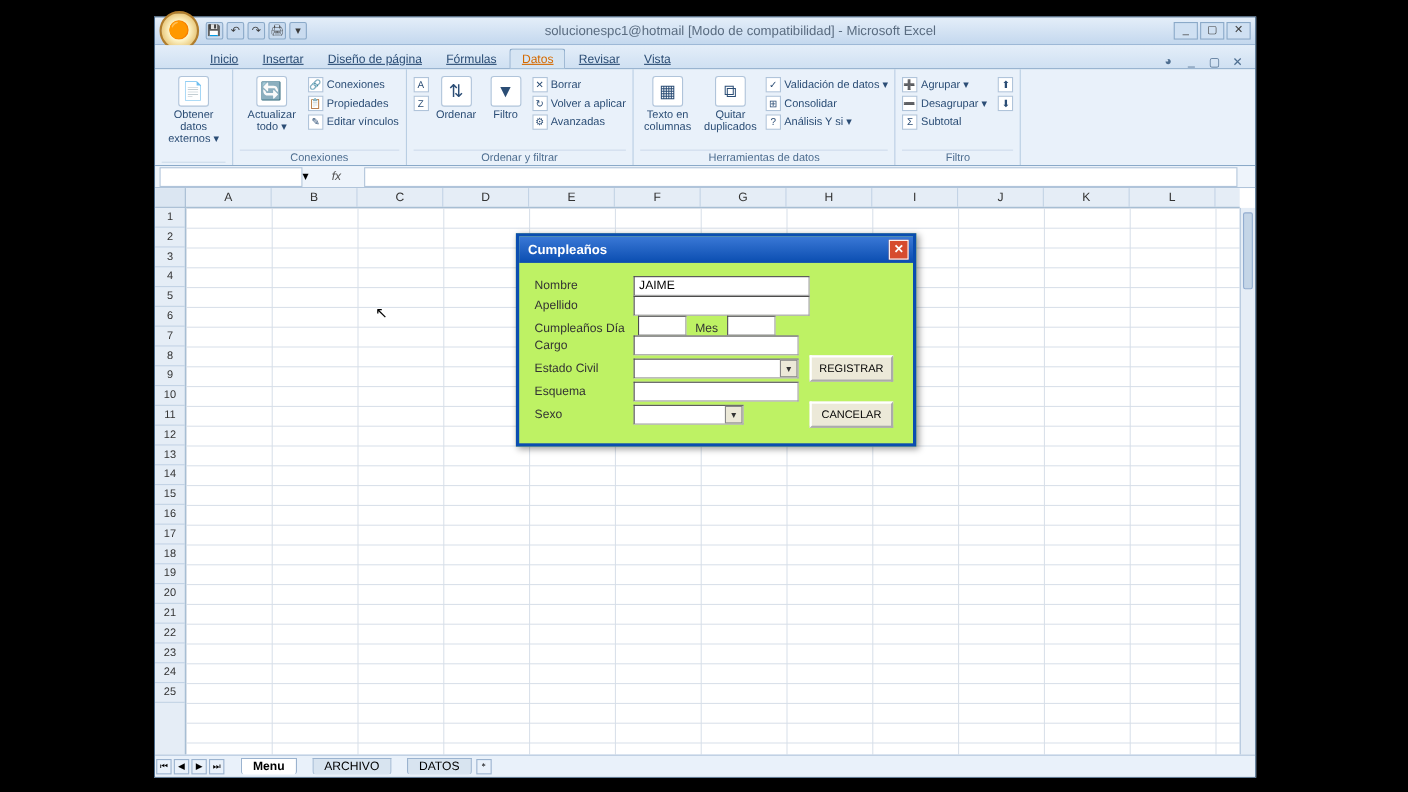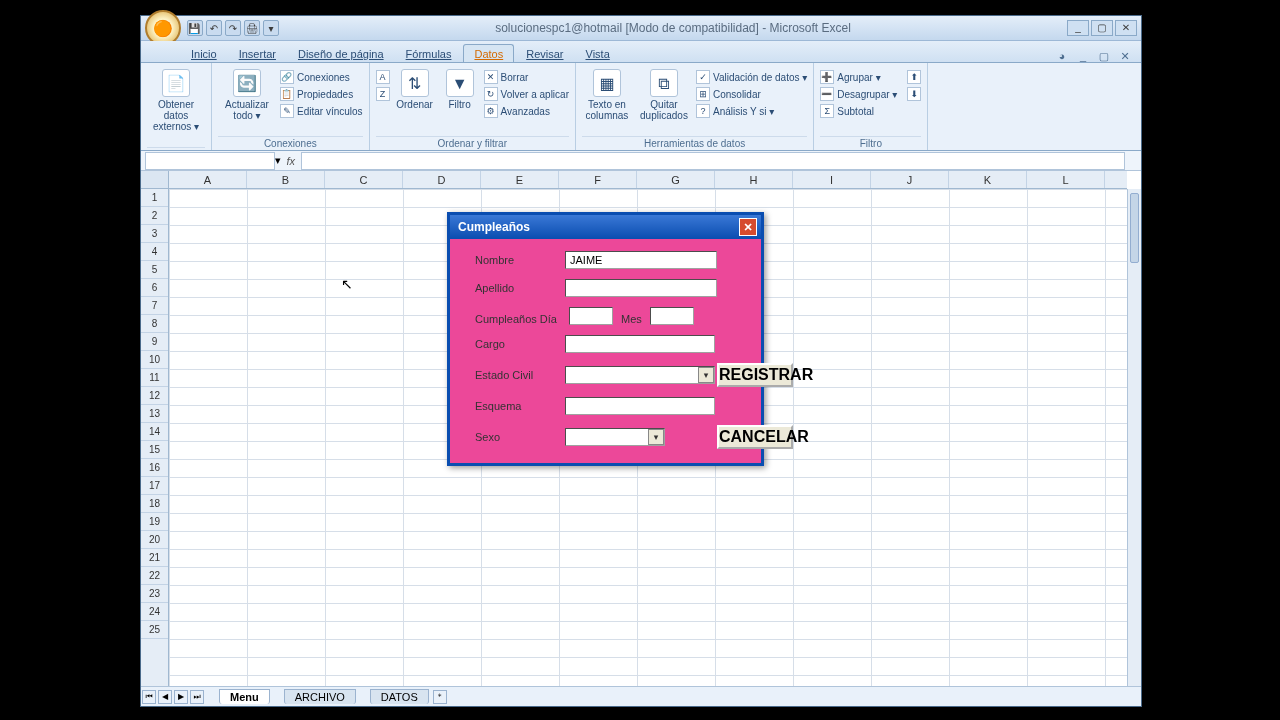--- a/index.html
+++ b/index.html
@@ -21,21 +21,21 @@
   .group-label { text-align:center; font-size:10px; color:#4e6e90; padding:1px 0; border-top:1px solid #cddbeb; }
   .bigbtn { display:flex; flex-direction:column; align-items:center; width:58px; font-size:10px; text-align:center; line-height:11px; color:#2b4d75; cursor:pointer; gap:2px; }
   .bigbtn .ico { width:28px; height:28px; background:#fff; border:1px solid #b0c4da; border-radius:3px; display:flex; align-items:center; justify-content:center; font-size:16px; }
   .smallbtn { display:flex; align-items:center; gap:3px; font-size:10px; color:#2b4d75; cursor:pointer; padding:1px 0; white-space:nowrap; }
   .smallbtn .sico { width:14px; height:14px; background:#fff; border:1px solid #b0c4da; display:flex; align-items:center; justify-content:center; font-size:9px; }
   .vstack { display:flex; flex-direction:column; gap:1px; }
   .help-row { position:absolute; right:8px; top:32px; display:flex; gap:5px; align-items:center; }
   .help-row span { width:16px; height:16px; display:flex; align-items:center; justify-content:center; font-size:11px; color:#4e6e90; cursor:pointer; }
   .namebox-row { height:20px; background:#eef4fb; border-bottom:1px solid #b0c4da; display:flex; align-items:center; }
   .namebox { width:130px; height:18px; border:1px solid #b0c4da; background:#fff; margin-left:4px; }
-  .fx { margin:0 6px; color:#555; font-style:italic; }
+  .fx { margin:0 21px; color:#555; font-style:italic; }
   .fbar { flex:1; height:18px; border:1px solid #b0c4da; background:#fff; margin-right:16px; }
   .sheet-area { flex:1; position:relative; background:#fff; overflow:hidden; }
   .colhdrs { position:absolute; left:28px; top:0; right:14px; height:18px; background:#e5edf6; display:flex; border-bottom:1px solid #a0b8d0; }
   .colhdr { width:78px; text-align:center; font-size:11px; color:#333; border-right:1px solid #c3d3e5; line-height:18px; cursor:pointer; }
   .rowhdrs { position:absolute; left:0; top:18px; bottom:20px; width:28px; background:#e5edf6; border-right:1px solid #a0b8d0; }
   .rowhdr { height:18px; text-align:center; font-size:10px; color:#333; border-bottom:1px solid #c3d3e5; line-height:18px; cursor:pointer; }
   .corner { position:absolute; left:0; top:0; width:28px; height:18px; background:#dbe6f2; border-right:1px solid #a0b8d0; border-bottom:1px solid #a0b8d0; cursor:pointer; }
   .grid { position:absolute; left:28px; top:18px; right:14px; bottom:20px;
     background-image: linear-gradient(to right,#d6dee8 1px,transparent 1px),linear-gradient(to bottom,#d6dee8 1px,transparent 1px);
     background-size:78px 18px; }
@@ -48,29 +48,29 @@
   .stab { padding:1px 10px; background:#fff; border:1px solid #9bb3cf; border-bottom:none; border-radius:0 0 3px 3px; margin-left:14px; font-size:11px; cursor:pointer; }
   .stab.active { background:#fff; font-weight:bold; }
   .stab.inact { background:#d8e4f0; }
   .statusbar { height:19px; background:#cfe0f2; border-top:1px solid #8aa9c8; display:flex; align-items:center; padding:0 6px; font-size:10px; color:#3a5676; justify-content:space-between; }
   .zoom { display:flex; align-items:center; gap:4px; }
   .zoom .view { width:18px; height:14px; border:1px solid #8aa9c8; background:#e9f1fa; cursor:pointer; }
   .slider { width:90px; height:4px; background:#b0c4da; position:relative; }
   .slider::after { content:""; position:absolute; left:40px; top:-3px; width:8px; height:10px; background:#8aa9c8; }
 
   
-  .dialog { position:absolute; left:447px; top:212px; width:317px; background:#ec4899; border:3px solid #0a4db0; box-shadow:2px 2px 6px rgba(0,0,0,.4); }
+  .dialog { position:absolute; left:469px; top:212px; width:364px; background:#bef264; border:3px solid #0a4db0; box-shadow:2px 2px 6px rgba(0,0,0,.4); }
   .dlg-title { height:24px; background:linear-gradient(#3a78d6,#0a4db0); color:#fff; display:flex; align-items:center; justify-content:space-between; padding:0 4px 0 8px; font-size:12px; font-weight:bold; }
   .dlg-close { width:18px; height:18px; background:#d64b2e; border:1px solid #fff; color:#fff; text-align:center; line-height:16px; font-size:11px; cursor:pointer; }
-  .dlg-body { padding:12px 25px 14px; display:grid; grid-template-columns:90px 1fr 80px; row-gap:10px; align-items:center; font-size:11px; color:#333; }
+  .dlg-body { padding:12px 14px 14px; display:grid; grid-template-columns:90px 1fr 80px; align-items:center; font-size:11px; color:#333; }
   .fld { height:18px; background:#fff; border:1px inset #a0a0a0; padding:1px 4px; font-size:11px; }
   .fld.short { width:44px; display:inline-block; }
   .combo { position:relative; }
   .combo .arrow { position:absolute; right:1px; top:1px; width:16px; height:16px; background:#ece9d8; border:1px solid #888; text-align:center; font-size:9px; line-height:14px; cursor:pointer; }
-  .dlgbtn { height:24px; background:#ece9d8; border:2px outset #fff; font-size:16px; cursor:pointer; width:76px;font-weight:bold; }
+  .dlgbtn { height:24px; background:#ece9d8; border:2px outset #fff; font-size:10px; cursor:pointer; width:76px; }
   .lbl { white-space:nowrap; }
   .rowspan { grid-column:1/4; display:flex; align-items:flex-end; gap:8px; }
 </style>
 </head>
 <body>
 
 <div class="app-window">
   <div class="titlebar">
     <div class="office-btn">🟠</div>
     <div class="qat">

